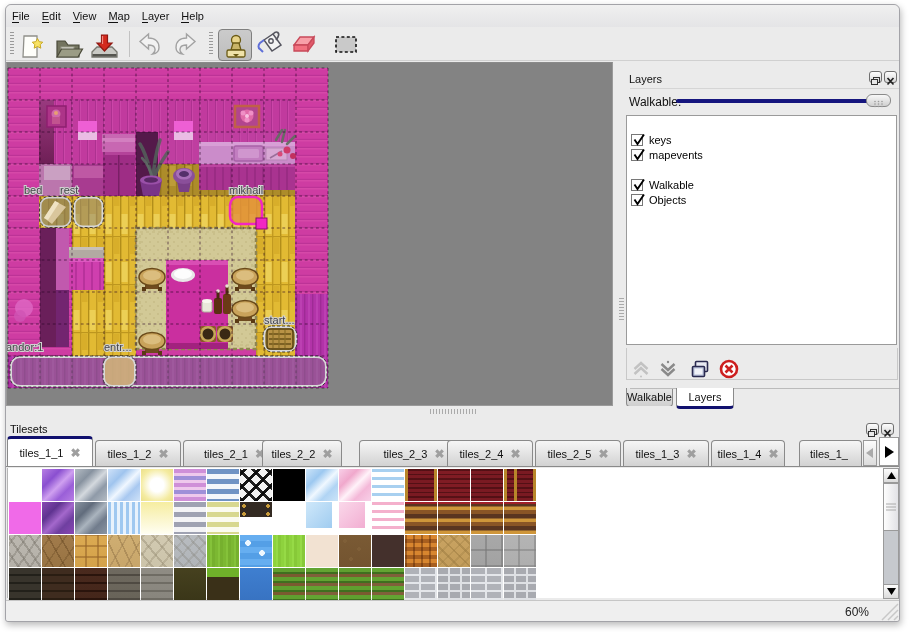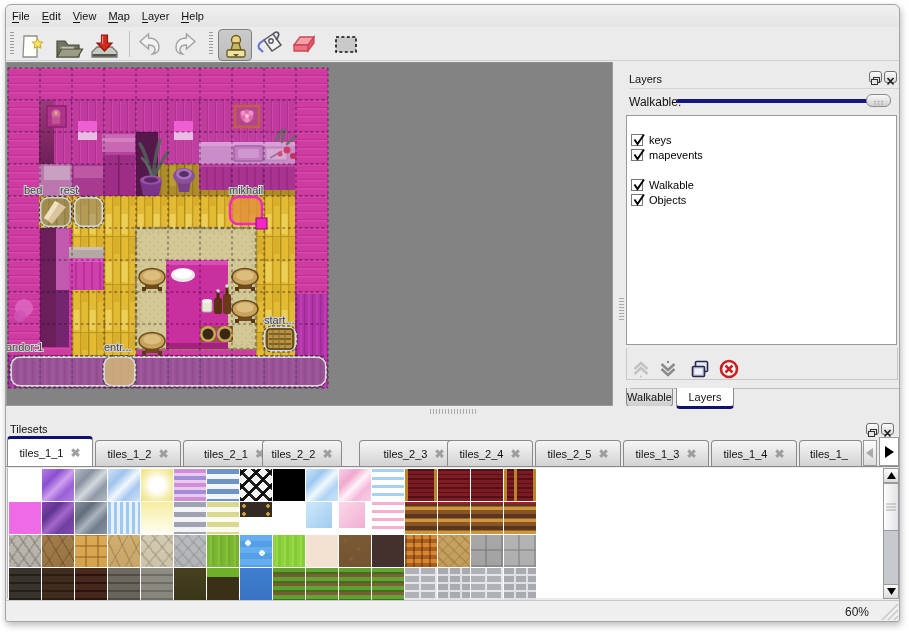--- a/index.html
+++ b/index.html
@@ -359,21 +359,21 @@
       <path d="M2.5 2 l6 6.5 m0-6.5 l-6 6.5" stroke="#222" stroke-width="1.7"></path>
     </svg></div>
 <div class="ttab active" style="left:7px;width:86px">tiles_1_1 <span class="tx">✖</span></div>
 <div class="ttab" style="left:95px;width:86px">tiles_1_2 <span class="tx">✖</span></div>
 <div class="ttab" style="left:183px;width:103px">tiles_2_1 <span class="tx">✖</span></div>
 <div class="ttab" style="left:262px;width:80px">tiles_2_2 <span class="tx">✖</span></div>
 <div class="ttab" style="left:359px;width:110px">tiles_2_3 <span class="tx">✖</span></div>
 <div class="ttab" style="left:447px;width:86px">tiles_2_4 <span class="tx">✖</span></div>
 <div class="ttab" style="left:535px;width:86px">tiles_2_5 <span class="tx">✖</span></div>
 <div class="ttab" style="left:623px;width:86px">tiles_1_3 <span class="tx">✖</span></div>
-<div class="ttab" style="left:711px;width:86px">tiles_1_4 <span class="tx">✖</span></div>
+<div class="ttab" style="left:711px;width:74px">tiles_1_4 <span class="tx">✖</span></div>
 <div class="ttab" style="left:799px;width:63px;overflow:hidden;justify-content:flex-start;padding-left:10px">tiles_1_</div>
 <div class="abs" style="left:6px;top:466px;width:893px;height:1px;background:#8a8a8a"></div>
 <div class="sbtn" style="left:863px;top:440px;width:14px;height:26px">
     <svg width="8" height="10">
       <path d="M7 0 v10 l-7-5 z" fill="#aaa"></path>
     </svg>
   </div>
 <div class="sbtn" style="left:879px;top:437px;width:20px;height:29px;background:#fff">
     <svg width="9" height="12">
       <path d="M0 0 v12 l9-6 z" fill="#000"></path>

